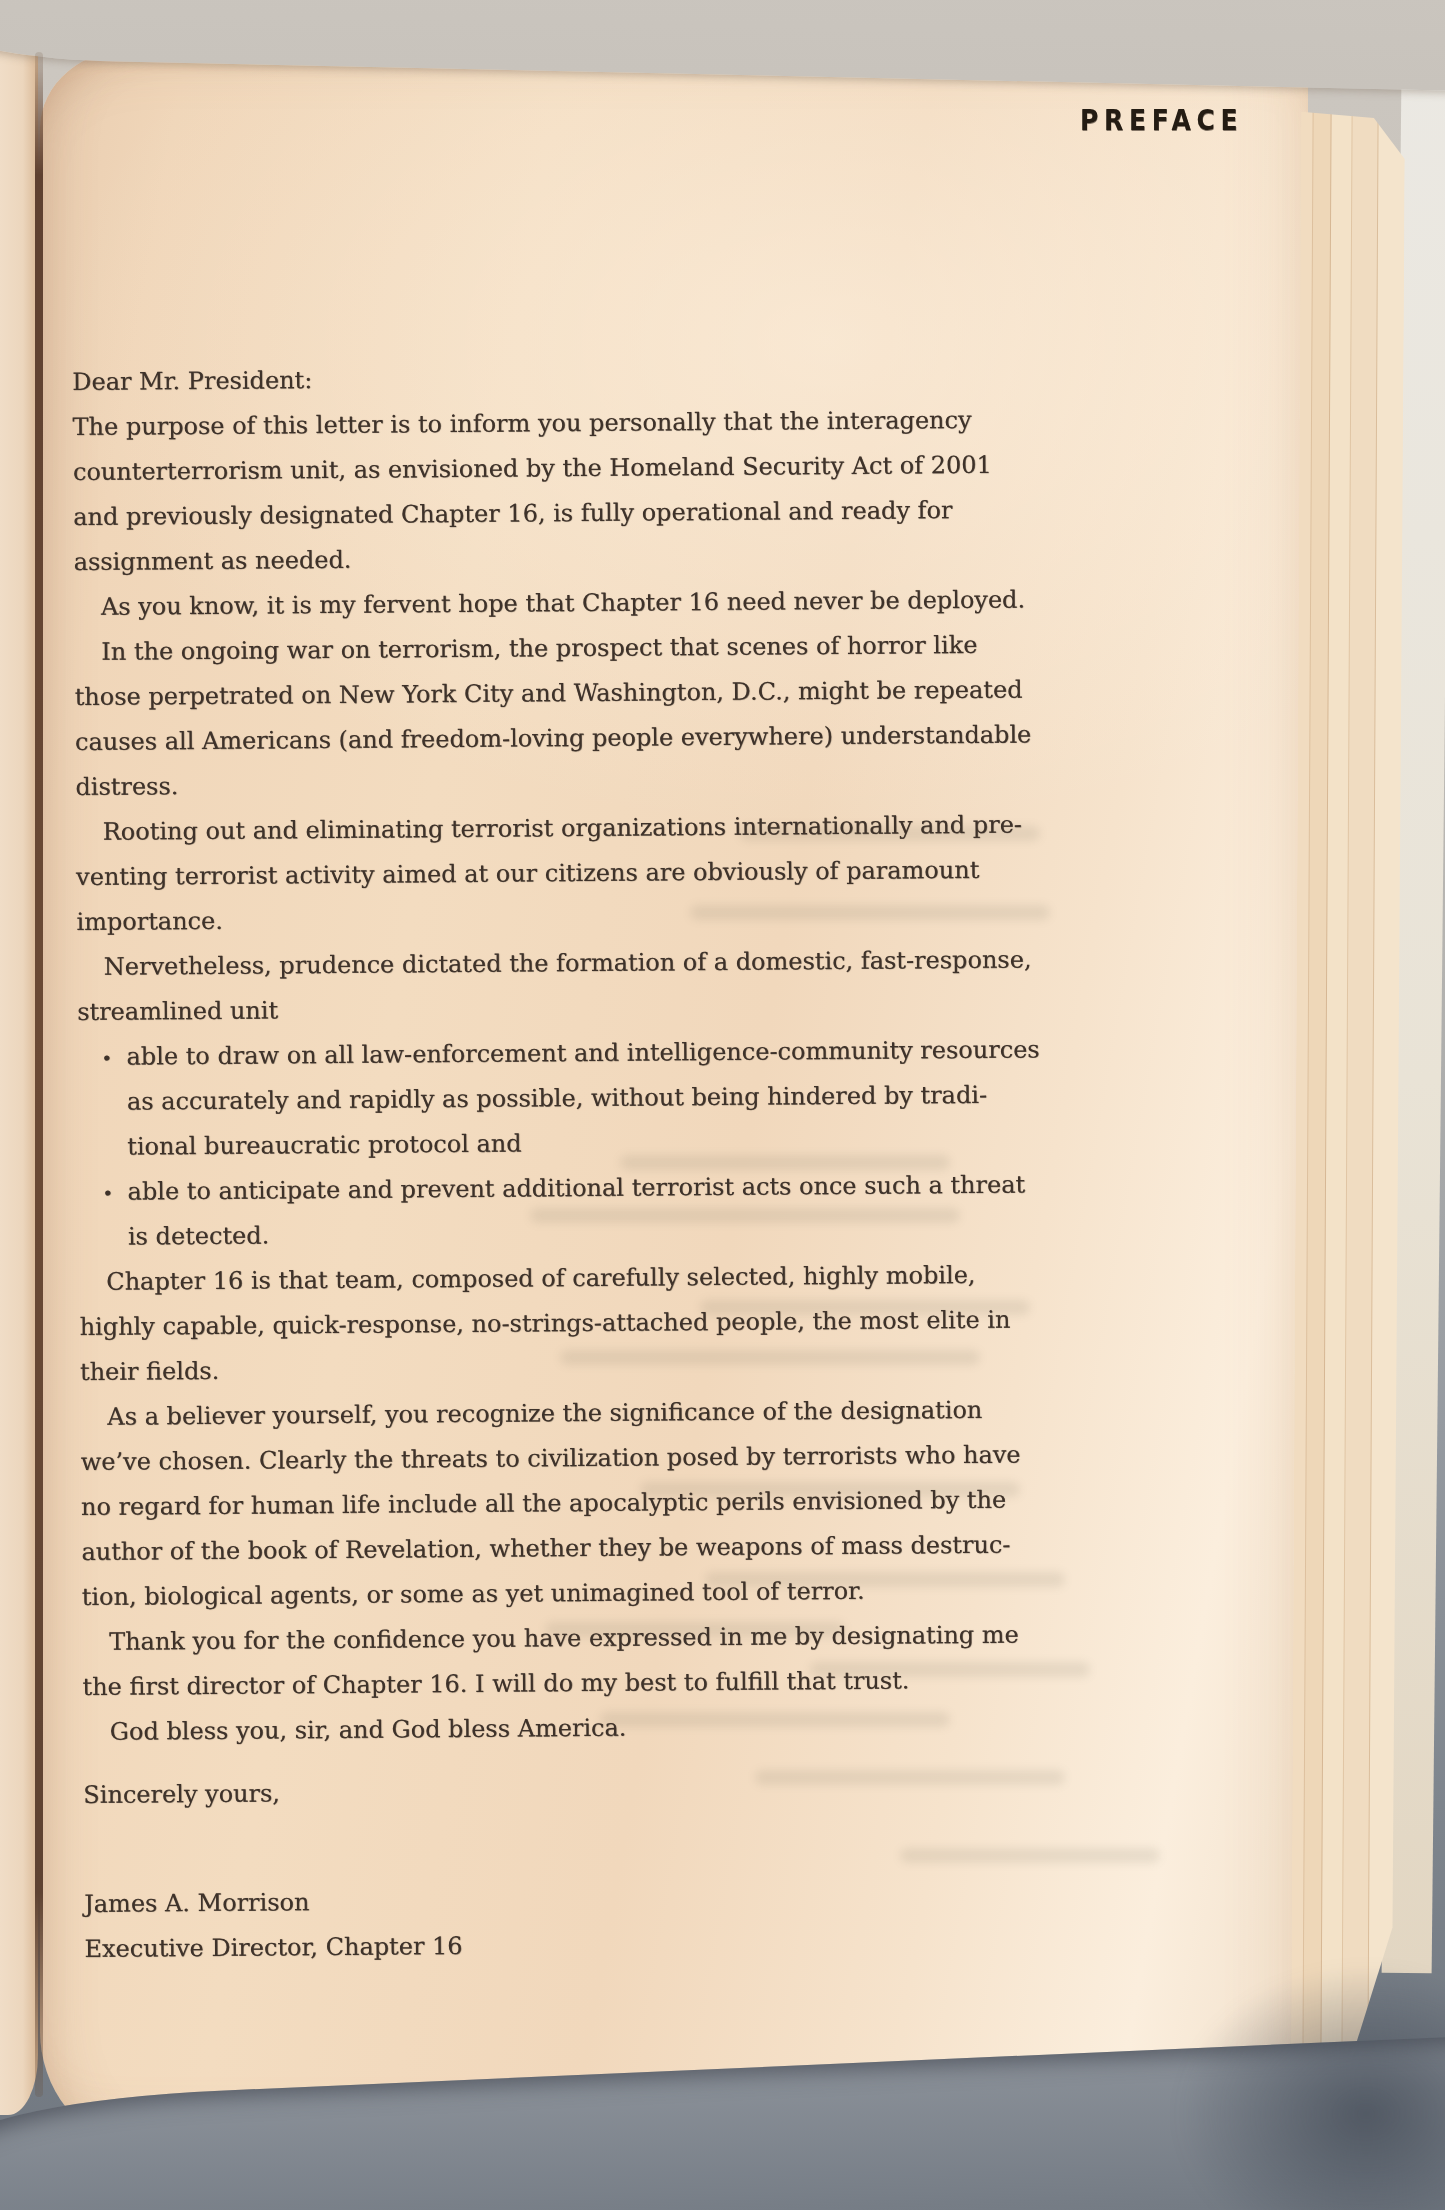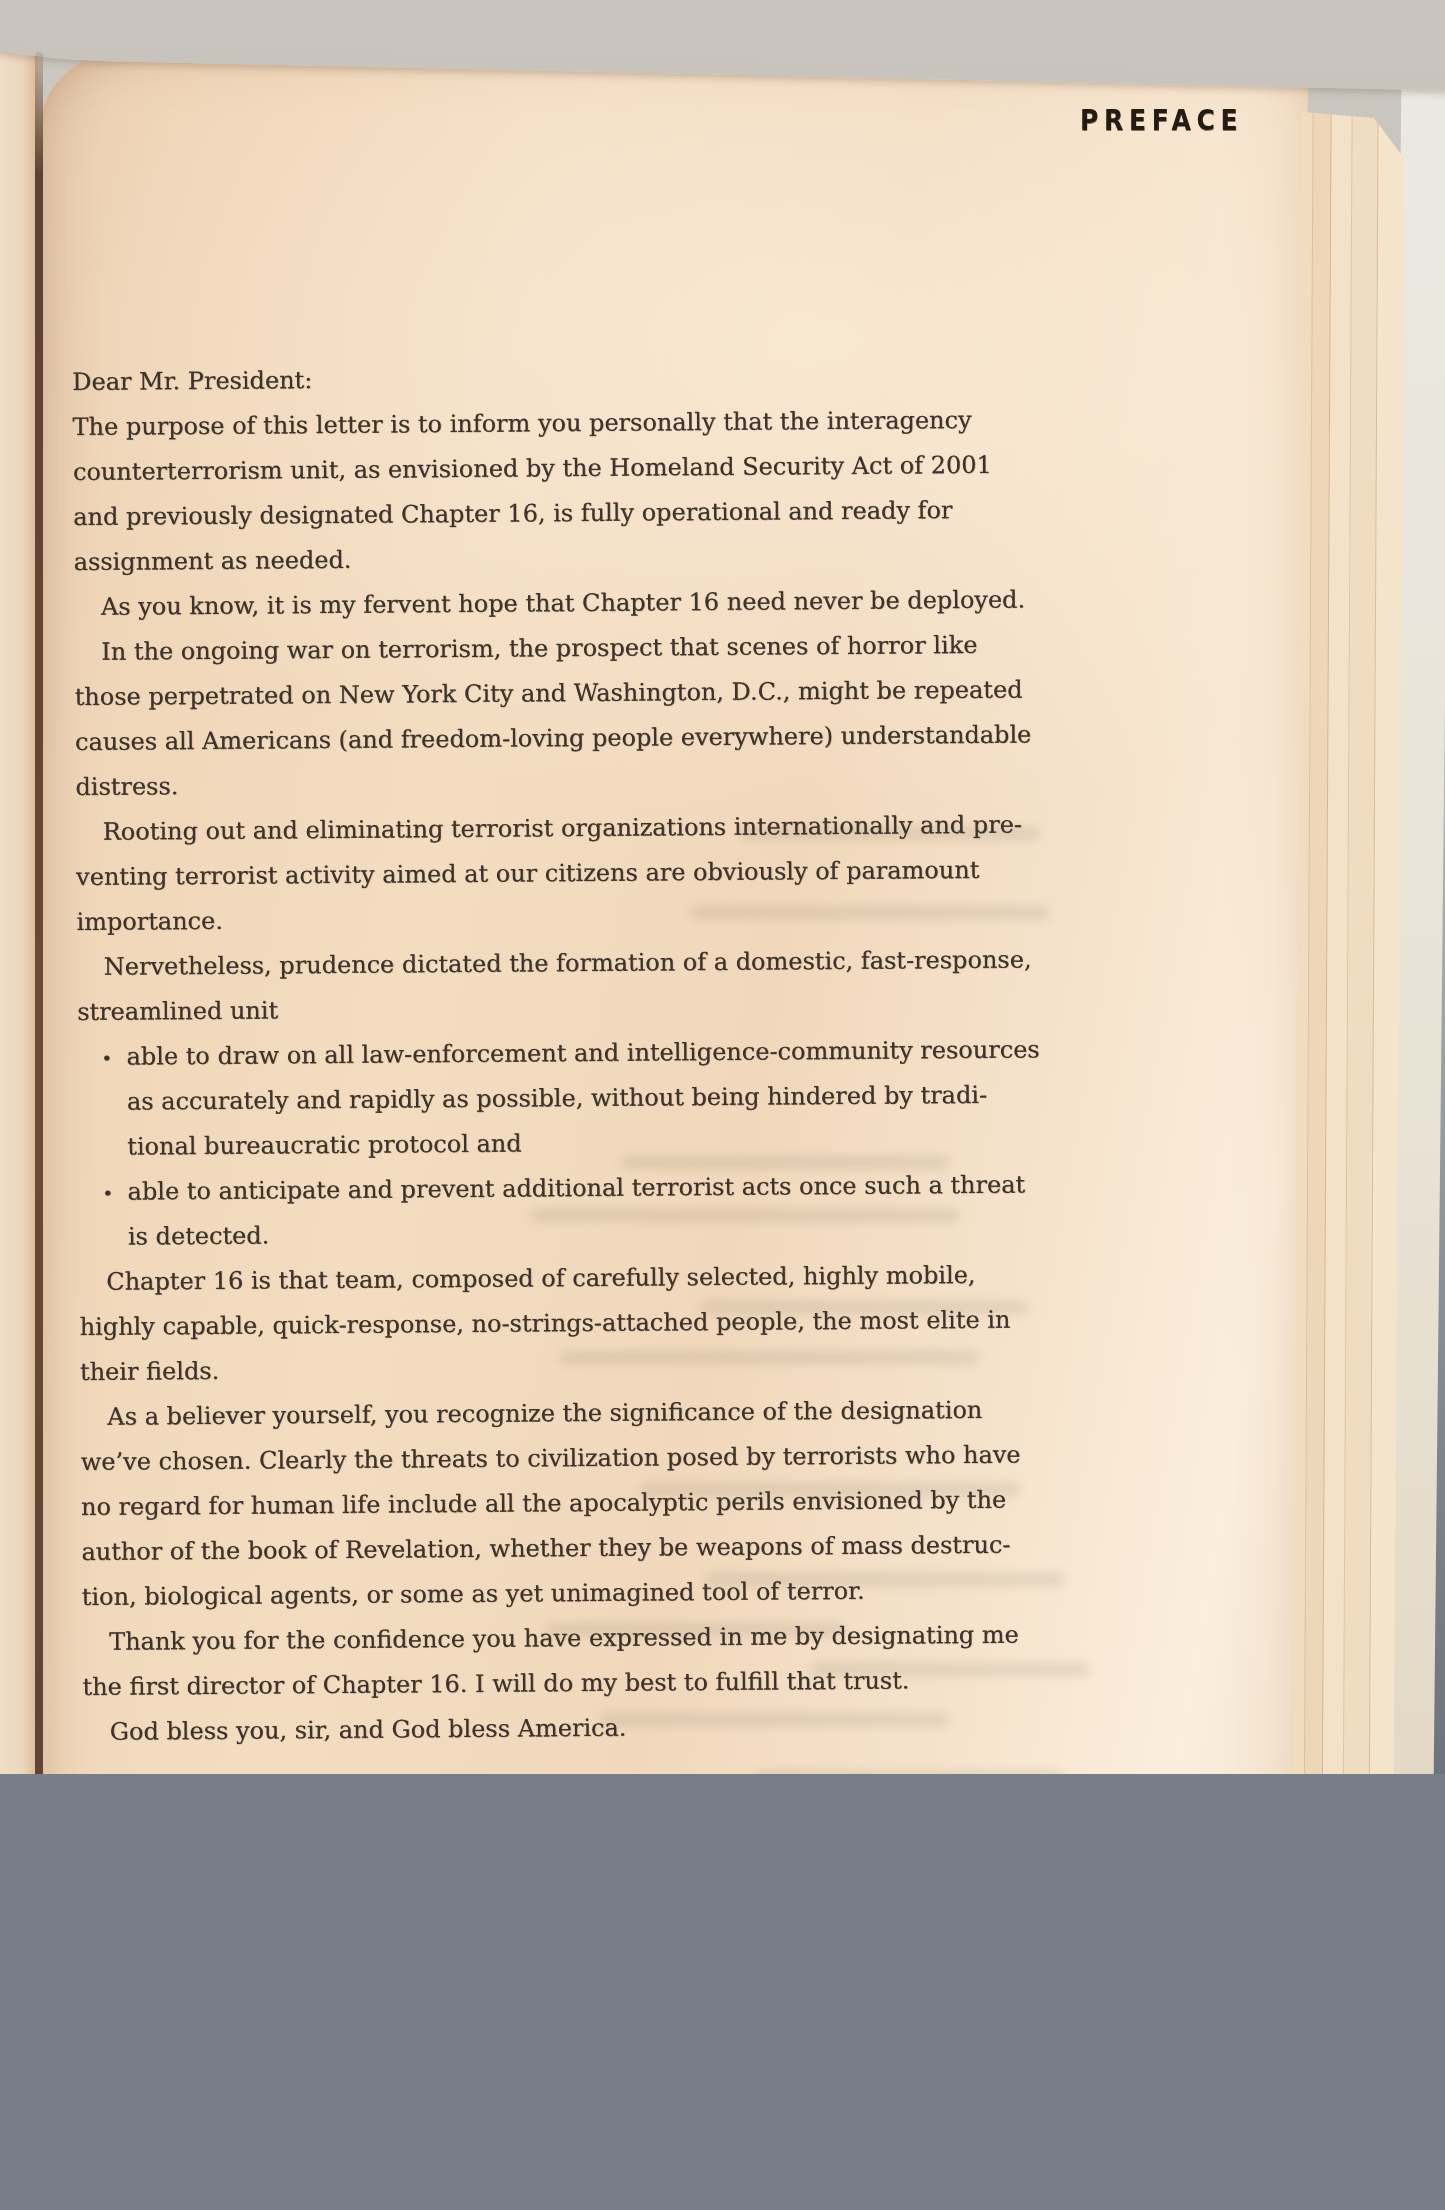--- a/index.html
+++ b/index.html
@@ -1,17 +1,17 @@
 <!DOCTYPE html>
 <html><head>
 <meta charset="utf-8">
 <style>
   html,body{margin:0;padding:0;background:#777e87;}
   .photo{
-    position:relative; width:1445px; height:1774px; overflow:hidden;
+    position:relative; width:1445px; height:2210px; overflow:hidden;
     background:linear-gradient(178deg,#cdc8c1 0%,#c6c1ba 22%,#b4b3b0 45%,#969ba1 65%,#7e858d 82%,#6d747d 100%);
     font-family:"DejaVu Serif", serif;
   }
   
   .facing-page{
     position:absolute; left:0; top:0; width:38px; height:2115px;
     background:linear-gradient(90deg,#f0ddc7 0%,#ecd6bd 60%,#d9b896 100%);
     border-bottom-right-radius:30px 60px;
   }
   

